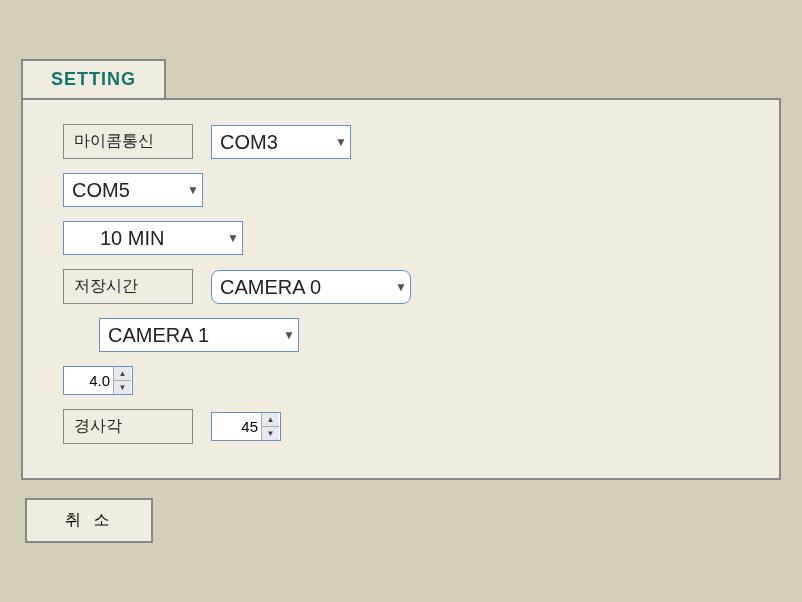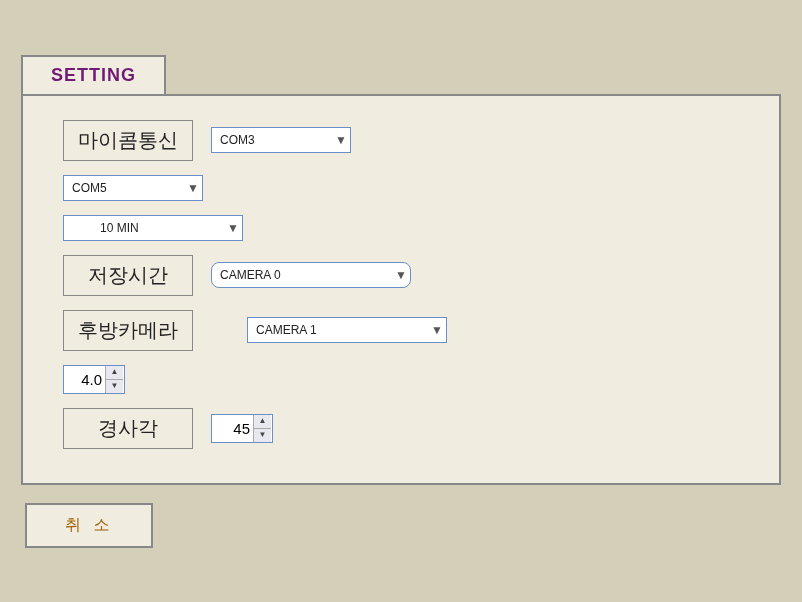--- a/index.html
+++ b/index.html
@@ -24,59 +24,58 @@
       display: flex;
     }
 
     .tab {
       background-color: #f0ede0;
       border: 2px solid #888;
       border-bottom: none;
       padding: 8px 28px;
       font-weight: bold;
       font-size: 18px;
-      color: #701a75;
+      color: #0f766e;
       letter-spacing: 1px;
     }
 
     .main-panel {
       background-color: #f0ede0;
       border: 2px solid #888;
       padding: 24px 40px 20px 40px;
     }
 
     .row {
       display: flex;
       align-items: center;
       margin-bottom: 14px;
     }
 
     .label-box {
       width: 130px;
       border: 1.5px solid #888;
       padding: 6px 10px;
-      text-align: center;
-      font-size: 20px;
+      font-size: 16px;
       color: #222;
       background: #f0ede0;
       margin-right: 18px;
     }
 
     .select-wrapper {
       position: relative;
       display: inline-block;
     }
 
     select {
       appearance: none;
       -webkit-appearance: none;
       background-color: #fff;
       border: 1.5px solid #6a8fc8;
       padding: 5px 28px 5px 8px;
-      font-size: 12px;
+      font-size: 20px;
       font-family: inherit;
       color: #222;
       cursor: pointer;
       min-width: 140px;
     }
 
     .select-arrow {
       position: absolute;
       right: 4px;
       top: 50%;
@@ -86,21 +85,21 @@
       color: #555;
     }
 
     .spinbox-wrapper {
       position: relative;
       display: inline-flex;
       align-items: center;
     }
 
     .spinbox-input {
-      width: 62px;
+      width: 70px;
       border: 1.5px solid #6a8fc8;
       background: #fff;
       padding: 5px 22px 5px 8px;
       font-size: 15px;
       font-family: inherit;
       text-align: right;
     }
 
     .spin-buttons {
       position: absolute;
@@ -139,21 +138,21 @@
     }
 
     .action-btn {
       border: 2px solid #888;
       background-color: #f0ede0;
       font-size: 16px;
       font-family: inherit;
       padding: 10px 38px;
       cursor: pointer;
       letter-spacing: 4px;
-      color: #a16207;
+      color: #000000;
     }
   </style>
 </head>
 <body>
 
 <div class="window">
   <div class="tab-bar">
     <div class="tab">SETTING</div>
   </div>
   <div class="main-panel">
@@ -203,21 +202,20 @@
         <select style="min-width:200px;border-radius:8px;">
           <option selected="">CAMERA 0</option>
           <option>CAMERA 1</option>
           <option>CAMERA 2</option>
         </select>
         <span class="select-arrow">▼</span>
       </div>
     </div>
 
     <div class="row">
-      <div class="label-box">후방카메라</div>
       <div class="select-wrapper">
         <select style="min-width:200px;margin-left:36px;">
           <option>CAMERA 0</option>
           <option selected="">CAMERA 1</option>
           <option>CAMERA 2</option>
         </select>
         <span class="select-arrow">▼</span>
       </div>
     </div>
 

